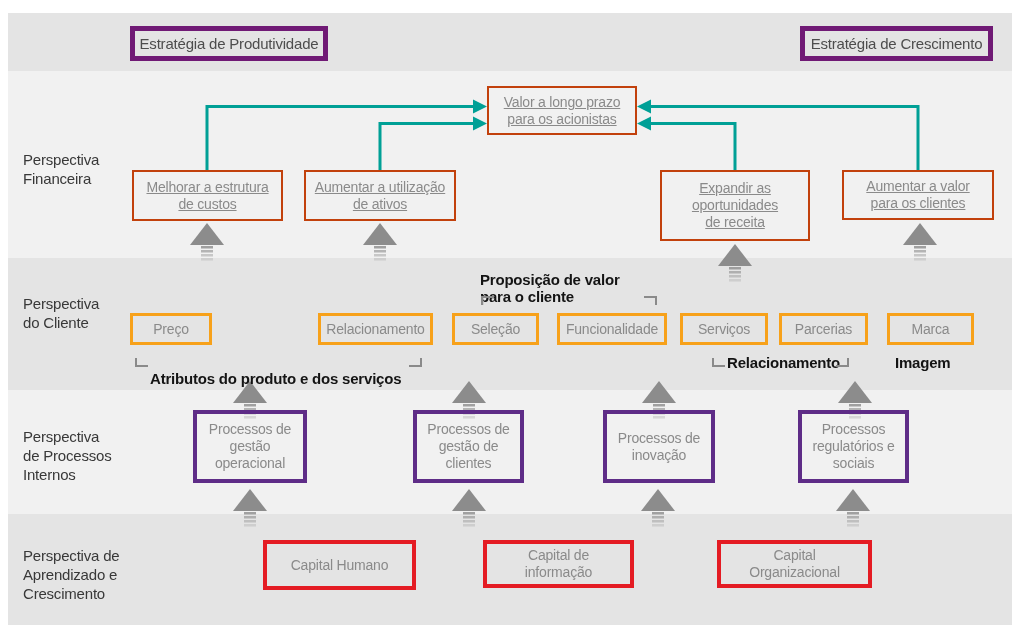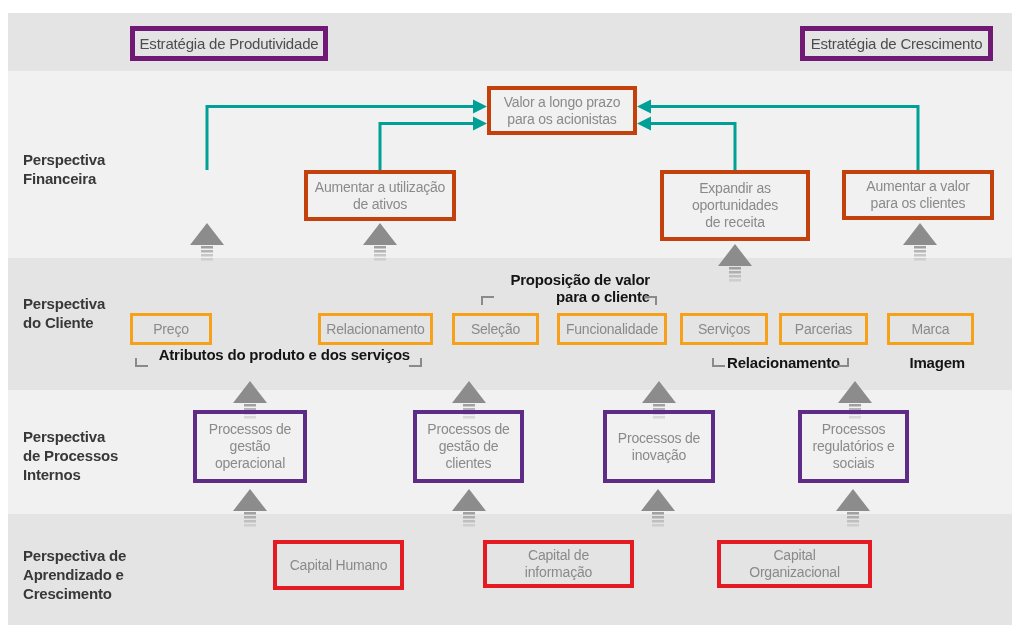--- a/index.html
+++ b/index.html
@@ -7,36 +7,36 @@
     position:relative;width:1027px;height:637px;background:#ffffff;
     font-family:"Liberation Sans",sans-serif;overflow:hidden;
     letter-spacing:-0.2px;
   }
   .band{position:absolute;left:8px;width:1004px;}
   .band.dark{background:#e4e4e4;}
   .band.light{background:#f1f1f1;}
 
   .seclabel{
     position:absolute;left:23px;font-size:15px;line-height:19px;
-    font-weight:bold;color:#383838;white-space:pre-line;
+    font-weight:normal;color:#383838;white-space:pre-line;
   }
   .box{
     position:absolute;display:flex;align-items:center;justify-content:center;
     text-align:center;color:#8a8a8a;font-size:14px;line-height:17px;
     white-space:pre-line;box-sizing:border-box;background:transparent;
   }
   .blue{border:5px solid #701a75;color:#4d4d4d;font-size:15px;}
-  .teal{border:4px solid #c2410c;}
+  .teal{border:2px solid #c2410c;text-decoration:underline;}
   .orange{border:3px solid #f7a11a;}
   .purple{border:4px solid #5e2c87;}
   .red{border:4px solid #e41b23;}
 
   .grouplabel{
     position:absolute;font-size:15px;line-height:17px;font-weight:bold;
-    color:#141414;text-align:right;white-space:pre-line;
+    color:#141414;text-align:left;white-space:pre-line;
   }
   .bracket{position:absolute;width:13px;height:9px;box-sizing:border-box;}
   .bracket.bl{border-left:2px solid #8a8a8a;border-bottom:2px solid #8a8a8a;}
   .bracket.br{border-right:2px solid #8a8a8a;border-bottom:2px solid #8a8a8a;}
   .bracket.tl{border-left:2px solid #8a8a8a;border-top:2px solid #8a8a8a;}
   .bracket.tr{border-right:2px solid #8a8a8a;border-top:2px solid #8a8a8a;}
 
   .uparrow{position:absolute;width:34px;height:38px;}
   #connector-layer{position:absolute;left:0;top:0;pointer-events:none;}
 </style>
@@ -186,20 +186,22 @@
 Internos</div>
   <div class="seclabel" style="top:546px">Perspectiva de
 Aprendizado e
 Crescimento</div>
 
   <div class="box blue" style="left:130px;top:26px;width:198px;height:35px">Estratégia de Produtividade</div>
   <div class="box blue" style="left:800px;top:26px;width:193px;height:35px">Estratégia de Crescimento</div>
 
   <div class="box teal" style="left:487px;top:86px;width:150px;height:49px">Valor a longo prazo
 para os acionistas</div>
+  <div class="box teal" style="left:132px;top:170px;width:151px;height:51px">Melhorar a estrutura
+de custos</div>
   <div class="box teal" style="left:304px;top:170px;width:152px;height:51px">Aumentar a utilização
 de ativos</div>
   <div class="box teal" style="left:660px;top:170px;width:150px;height:71px">Expandir as
 oportunidades
 de receita</div>
   <div class="box teal" style="left:842px;top:170px;width:152px;height:50px">Aumentar a valor
 para os clientes</div>
 
   <div class="grouplabel" style="left:480px;top:271px;width:170px">Proposição de valor
 para o cliente</div>
@@ -208,40 +210,40 @@
 
   <div class="box orange" style="left:130px;top:313px;width:82px;height:32px">Preço</div>
   <div class="box orange" style="left:318px;top:313px;width:115px;height:32px">Relacionamento</div>
   <div class="box orange" style="left:452px;top:313px;width:87px;height:32px">Seleção</div>
   <div class="box orange" style="left:557px;top:313px;width:110px;height:32px">Funcionalidade</div>
   <div class="box orange" style="left:779px;top:313px;width:89px;height:32px">Parcerias</div>
   <div class="box orange" style="left:680px;top:313px;width:88px;height:32px">Serviços</div>
   <div class="box orange" style="left:887px;top:313px;width:87px;height:32px">Marca</div>
 
   <div class="bracket bl" style="left:135px;top:358px"></div>
-  <div class="grouplabel" style="left:150px;top:346px;width:260px">Atributos do produto e dos serviços</div>
+  <div class="grouplabel" style="left:150px;top:370px;width:260px">Atributos do produto e dos serviços</div>
   <div class="bracket br" style="left:409px;top:358px"></div>
 
   <div class="bracket bl" style="left:712px;top:358px"></div>
   <div class="grouplabel" style="left:727px;top:354px;width:108px">Relacionamento</div>
   <div class="bracket br" style="left:836px;top:358px"></div>
 
   <div class="grouplabel" style="left:895px;top:354px;width:70px">Imagem</div>
 
   <div class="box purple" style="left:193px;top:410px;width:114px;height:73px">Processos de
 gestão
 operacional</div>
   <div class="box purple" style="left:413px;top:410px;width:111px;height:73px">Processos de
 gestão de
 clientes</div>
   <div class="box purple" style="left:603px;top:410px;width:112px;height:73px">Processos de
 inovação</div>
   <div class="box purple" style="left:798px;top:410px;width:111px;height:73px">Processos
 regulatórios e
 sociais</div>
 
-  <div class="box red" style="left:273px;top:540px;width:131px;height:50px">Capital Humano</div>
+  <div class="box red" style="left:263px;top:540px;width:153px;height:50px">Capital Humano</div>
   <div class="box red" style="left:483px;top:540px;width:151px;height:48px">Capital de
 informação</div>
   <div class="box red" style="left:717px;top:540px;width:155px;height:48px">Capital
 Organizacional</div>
 
 </div>
 
 </body></html>

